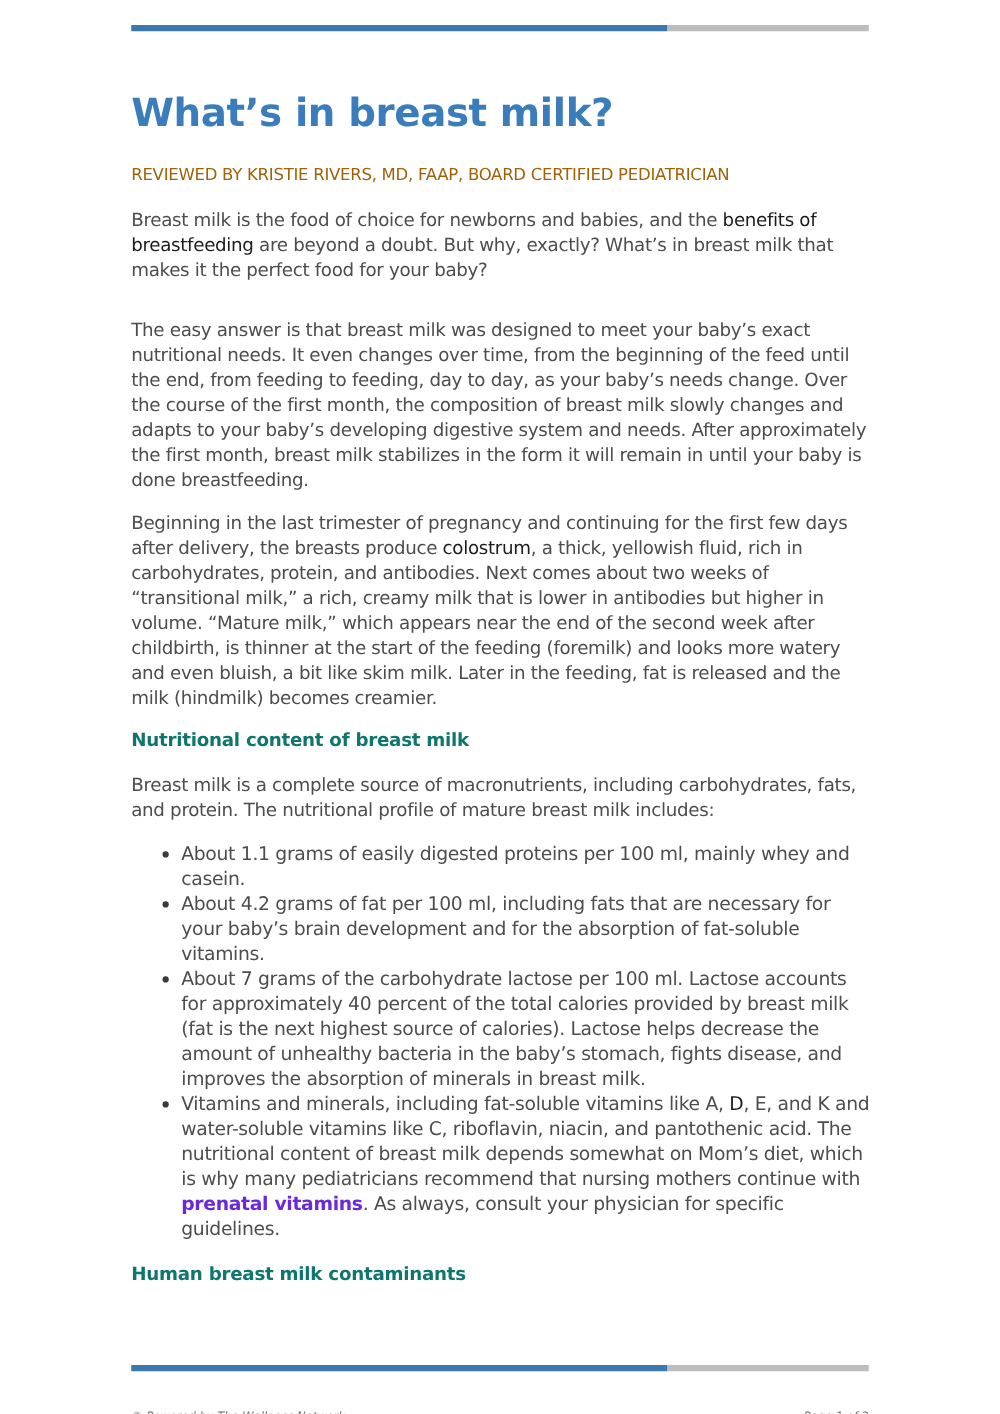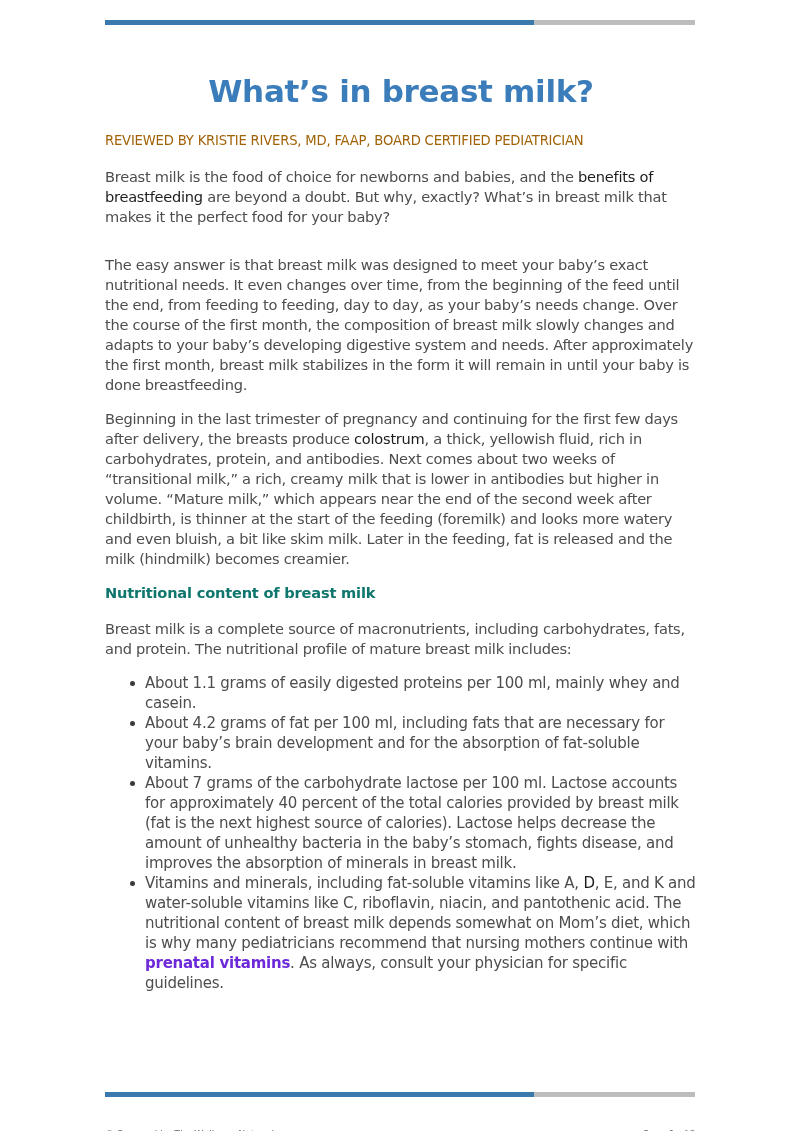--- a/index.html
+++ b/index.html
@@ -34,21 +34,20 @@
     width: 592px;
   }
   h1 {
     margin: 0;
     font-family: "DejaVu Sans", sans-serif;
     font-weight: bold;
     font-size: 31px;
     letter-spacing: -0.3px;
     color: #3a7dba;
     line-height: 46px;
-    text-align: center;
   }
   .reviewer {
     margin-top: 18px;
     font-size: 13.2px;
     color: #a16207;
     letter-spacing: -0.2px;
     text-transform: uppercase;
     line-height: 18px;
   }
   p {
@@ -131,20 +130,21 @@
 
   <p class="para4">Breast milk is a complete source of macronutrients, including carbohydrates, fats, and protein. The nutritional profile of mature breast milk includes:</p>
 
   <ul>
     <li>About 1.1 grams of easily digested proteins per 100 ml, mainly whey and casein.</li>
     <li>About 4.2 grams of fat per 100 ml, including fats that are necessary for your baby’s brain development and for the absorption of fat-soluble vitamins.</li>
     <li>About 7 grams of the carbohydrate lactose per 100 ml. Lactose accounts for approximately 40 percent of the total calories provided by breast milk (fat is the next highest source of calories). Lactose helps decrease the amount of unhealthy bacteria in the baby’s stomach, fights disease, and improves the absorption of minerals in breast milk.</li>
     <li><span>Vitamins and minerals, including fat-soluble vitamins like A, </span><span class="link">D</span><span>, E, and K and water-soluble vitamins like C, riboflavin, niacin, and pantothenic acid. The nutritional content of breast milk depends somewhat on Mom’s diet, which is why many pediatricians recommend that nursing mothers continue with </span><span class="strong-link">prenatal vitamins</span><span>. As always, consult your physician for specific guidelines.</span></li>
   </ul>
 
+  <h2 class="contaminants">Human breast milk contaminants</h2>
 </div>
 
 <div class="bar bottom">
   <div class="blue"></div>
   <div class="gray"></div>
 </div>
 
 <div class="footer">
   <span>© Powered by The Wellness Network</span>
   <span>Page 1 of 2</span>

